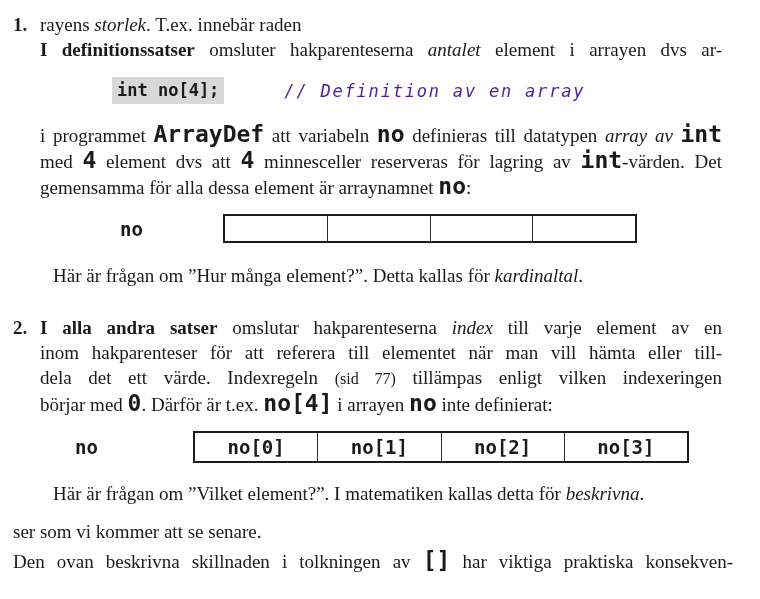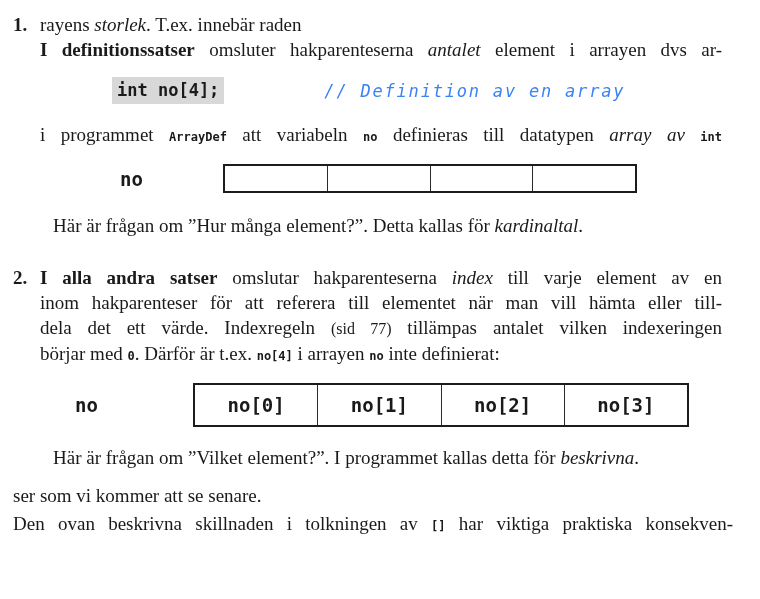--- a/index.html
+++ b/index.html
@@ -33,40 +33,40 @@
   }
   .ln.final{text-align-last:left;}
   .closing{
     margin-left:13px;
     line-height:25px;
     text-align:left;
   }
   
   .r-b{font-weight:bold;}
   .r-i{font-style:italic;}
-  .r-mb{font-family:"DejaVu Sans Mono", monospace;font-weight:bold;font-size:12px;}
+  .r-mb{font-family:"DejaVu Sans Mono", monospace;font-weight:bold;font-size:23px;}
   .r-sm{font-size:16px;font-family:Liberation Serif, serif;}
   
   .code-row{
     margin:15px 0 18px 72px;
     display:flex;align-items:center;
     font-family:"DejaVu Sans Mono", monospace;
     font-size:17px;
     line-height:24px;
     white-space:pre;
   }
   .code-stmt{
     font-weight:bold;
     background:#d8d8d8;
     padding:1px 5px 2px 5px;
   }
   .code-comment{
-    margin-left:100px;
+    margin-left:60px;
     font-style:italic;
-    color:#3b82f6;
+    color:#4c1d95;
     letter-spacing:1.8px;
   }
   
   .diagram{display:flex;align-items:center;}
   .d1{margin-top:14px;}
   .d2{margin-top:14px;}
   .dlabel{
     font-family:"DejaVu Sans Mono", monospace;
     font-weight:bold;font-size:19px;
   }
@@ -82,21 +82,21 @@
   .acell{
     flex:1 1 0;
     display:flex;align-items:center;justify-content:center;
     border-left:1.5px solid #2a2a2a;
     font-family:"DejaVu Sans Mono", monospace;
     font-weight:bold;font-size:19px;
     box-sizing:border-box;
   }
   .acell:first-child{border-left:none;}
   .d1 .acell{height:25px;}
-  .d2 .acell{height:40px;}
+  .d2 .acell{height:28px;}
   .after-d1{margin-top:20px;}
   .item2{margin-top:27px;}
   .after-d2{margin-top:18px;}
   
   .footer{
     margin-top:12px;
     width:720px;
   }
   .footer .ln{line-height:28px;}
 </style>
@@ -110,54 +110,56 @@
     <div class="content">
       <div class="ln final"><span>rayens </span><span class="r-i">storlek</span><span>. T.ex. innebär raden</span></div>
       <div class="ln"><span class="r-b">I definitionssatser</span><span> omsluter hakparenteserna </span><span class="r-i">antalet</span><span> element i arrayen dvs ar-</span></div>
 
       <div class="code-row">
         <span class="code-stmt">int no[4];</span>
         <span class="code-comment">// Definition av en array</span>
       </div>
 
       <div class="ln"><span>i programmet </span><span class="r-mb">ArrayDef</span><span> att variabeln </span><span class="r-mb">no</span><span> definieras till datatypen </span><span class="r-i">array av</span><span> </span><span class="r-mb">int</span></div>
+      <div class="ln"><span>med </span><span class="r-mb">4</span><span> element dvs att </span><span class="r-mb">4</span><span> minnesceller reserveras för lagring av </span><span class="r-mb">int</span><span>-värden. Det</span></div>
+      <div class="ln final"><span>gemensamma för alla dessa element är arraynamnet </span><span class="r-mb">no</span><span>:</span></div>
 
       <div class="diagram d1">
         <div class="dlabel">no</div>
         <div class="atable">
           <div class="acell"></div>
           <div class="acell"></div>
           <div class="acell"></div>
           <div class="acell"></div>
         </div>
       </div>
 
       <div class="closing after-d1"><span>Här är frågan om ”Hur många element?”. Detta kallas för </span><span class="r-i">kardinaltal</span><span>.</span></div>
     </div>
   </div>
 
   <div class="item item2">
     <div class="marker">2.</div>
     <div class="content">
       <div class="ln"><span class="r-b">I alla andra satser</span><span> omslutar hakparenteserna </span><span class="r-i">index</span><span> till varje element av en</span></div>
       <div class="ln"><span>inom hakparenteser för att referera till elementet när man vill hämta eller till-</span></div>
-      <div class="ln"><span>dela det ett värde. Indexregeln </span><span class="r-sm">(sid 77)</span><span> tillämpas antalet vilken indexeringen</span></div>
+      <div class="ln"><span>dela det ett värde. Indexregeln </span><span class="r-sm">(sid 77)</span><span> tillämpas enligt vilken indexeringen</span></div>
       <div class="ln final"><span>börjar med </span><span class="r-mb">0</span><span>. Därför är t.ex. </span><span class="r-mb">no[4]</span><span> i arrayen </span><span class="r-mb">no</span><span> inte definierat:</span></div>
 
       <div class="diagram d2">
         <div class="dlabel">no</div>
         <div class="atable">
           <div class="acell">no[0]</div>
           <div class="acell">no[1]</div>
           <div class="acell">no[2]</div>
           <div class="acell">no[3]</div>
         </div>
       </div>
 
-      <div class="closing after-d2"><span>Här är frågan om ”Vilket element?”. I programmet kallas detta för </span><span class="r-i">beskrivna</span><span>.</span></div>
+      <div class="closing after-d2"><span>Här är frågan om ”Vilket element?”. I matematiken kallas detta för </span><span class="r-i">beskrivna</span><span>.</span></div>
     </div>
   </div>
 
   <div class="footer">
     <div class="ln final"><span>ser som vi kommer att se senare.</span></div>
     <div class="ln"><span>Den ovan beskrivna skillnaden i tolkningen av </span><span class="r-mb">[]</span><span> har viktiga praktiska konsekven-</span></div>
   </div>
 
 </div>
 

